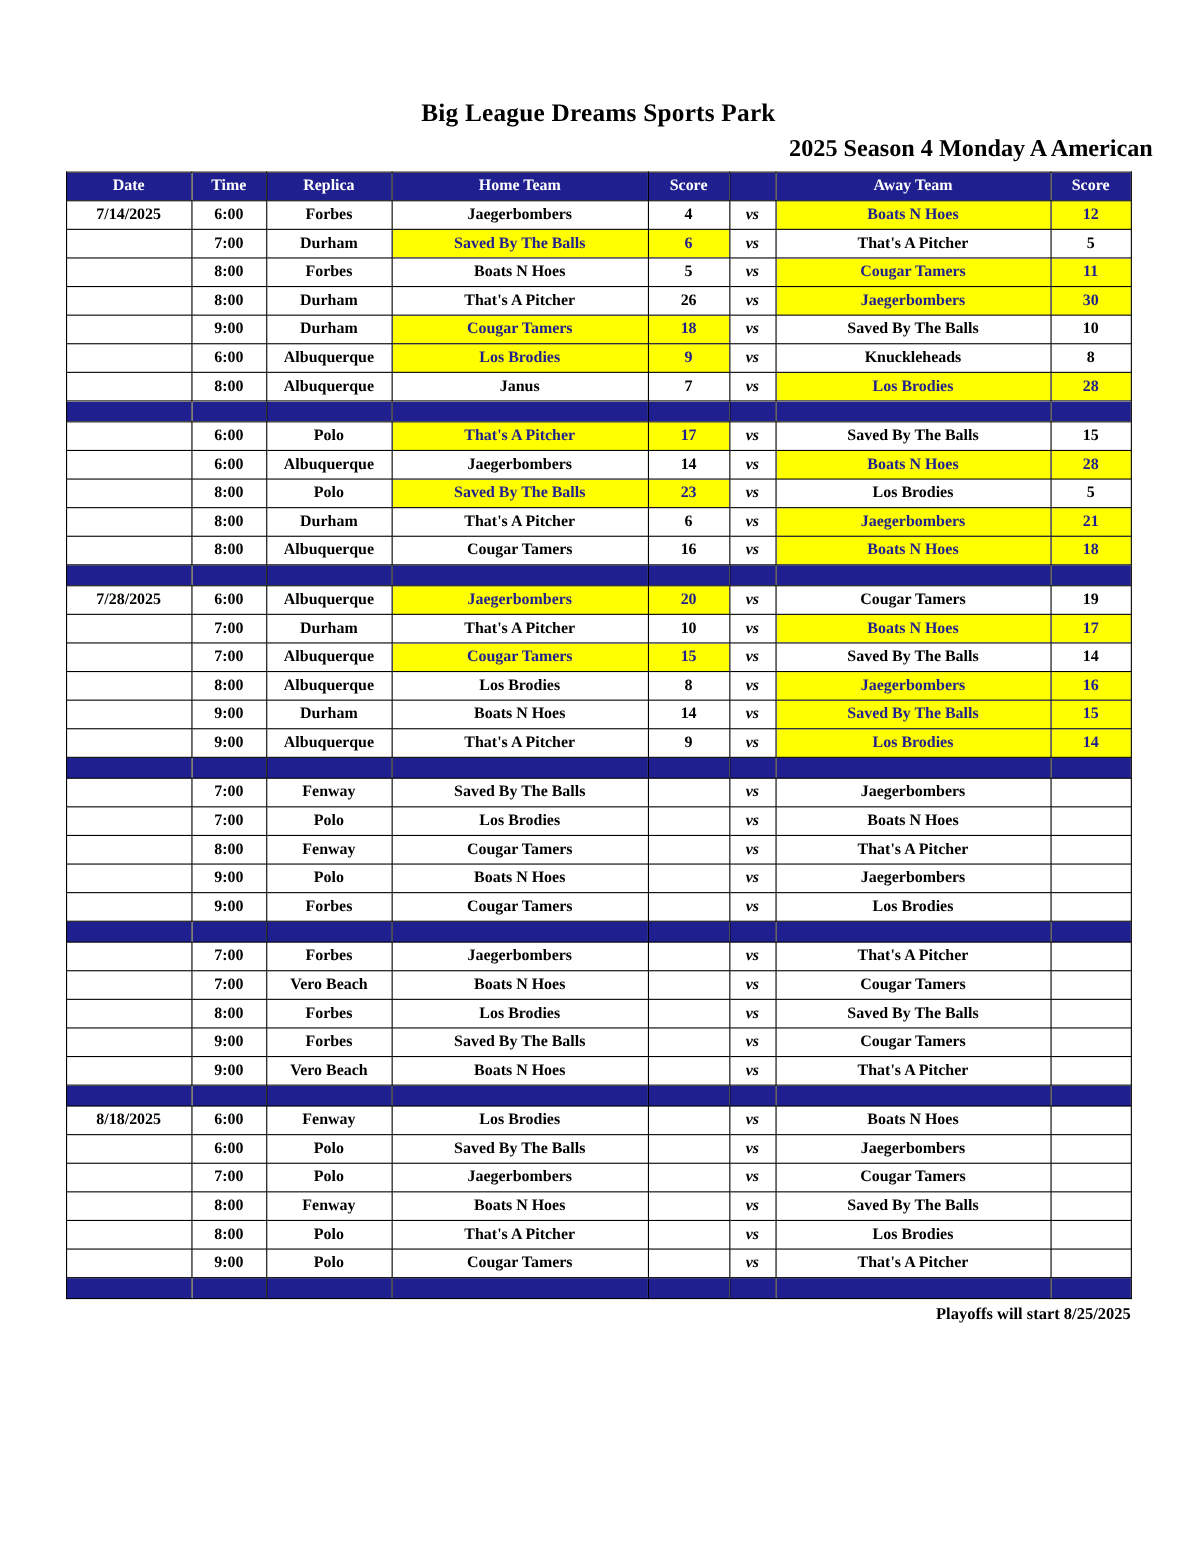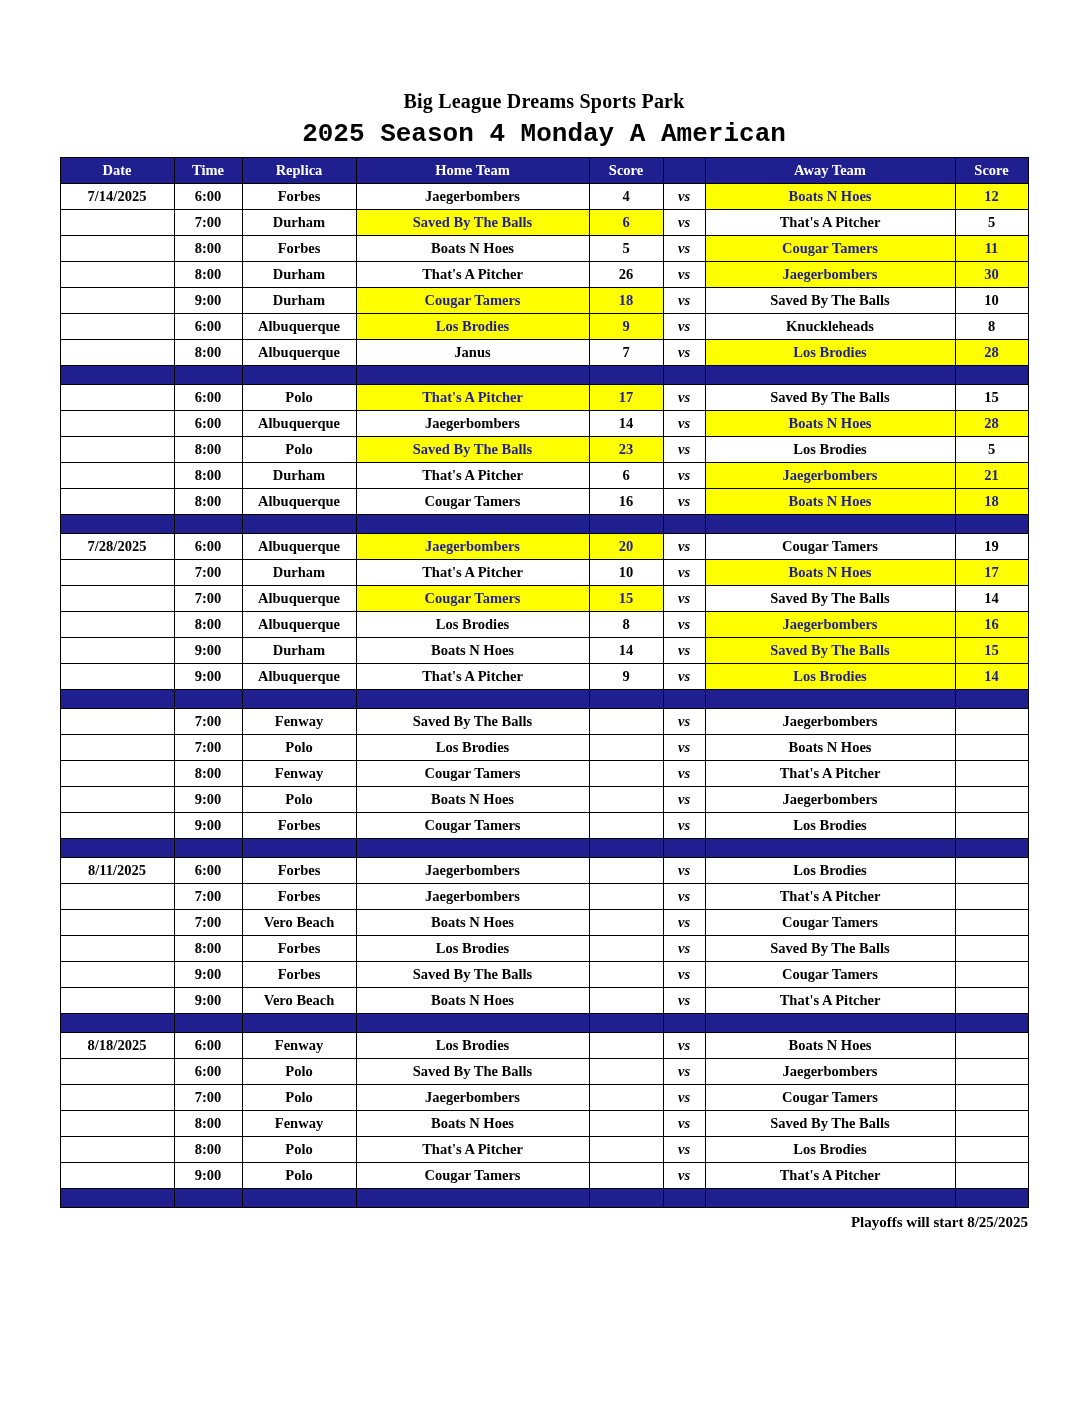--- a/index.html
+++ b/index.html
@@ -16,32 +16,32 @@
   }
   .page {
     position: relative;
     width: 1088px;
     height: 1408px;
     box-sizing: border-box;
     padding: 90px 40px 0 40px;
   }
   .title {
     text-align: center;
-    font-size: 20px;
+    font-size: 23px;
     font-weight: bold;
     letter-spacing: 0.2px;
     margin: 0 0 6px 0;
     font-family: "Liberation Serif", serif;
   }
   .subtitle {
-    text-align: center;
-    font-size: 26px;
+    text-align: right;
+    font-size: 22px;
     font-weight: bold;
     margin: 0 0 8px 0;
-    font-family: Liberation Mono, monospace;
+    font-family: Liberation Serif, serif;
   }
   .note {
     text-align: center;
     font-size: 15px;
     font-style: italic;
     font-weight: bold;
     margin: 0 0 8px 0;
   }
   table.sched {
     border-collapse: collapse;
@@ -400,30 +400,20 @@
           <td></td>
           <td></td>
           <td></td>
           <td></td>
           <td></td>
           <td></td>
           <td></td>
           <td></td>
         </tr>
         <tr>
-          <td class="plain">8/11/2025</td>
-          <td class="plain">6:00</td>
-          <td class="plain">Forbes</td>
-          <td class="plain">Jaegerbombers</td>
-          <td class="plain">&nbsp;</td>
-          <td class="plain vs">vs</td>
-          <td class="plain">Los Brodies</td>
-          <td class="plain">&nbsp;</td>
-        </tr>
-        <tr>
           <td class="plain">&nbsp;</td>
           <td class="plain">7:00</td>
           <td class="plain">Forbes</td>
           <td class="plain">Jaegerbombers</td>
           <td class="plain">&nbsp;</td>
           <td class="plain vs">vs</td>
           <td class="plain">That's A Pitcher</td>
           <td class="plain">&nbsp;</td>
         </tr>
         <tr>

